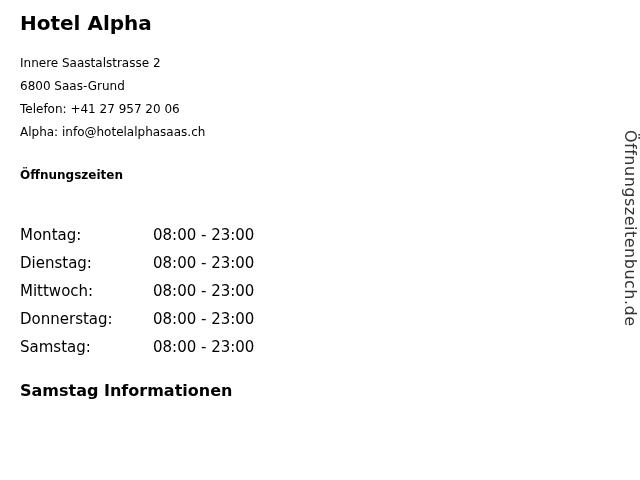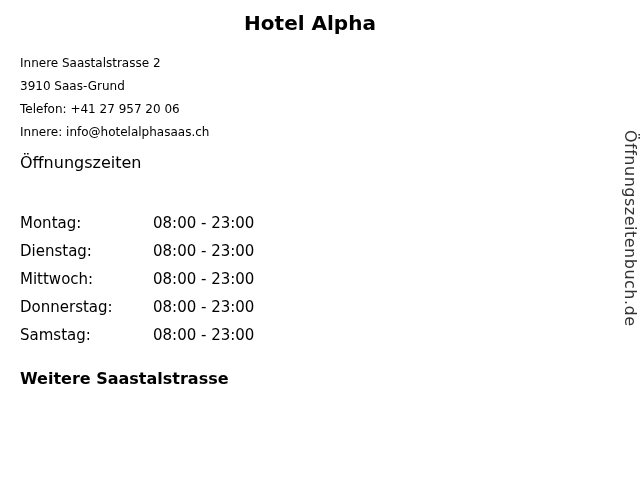--- a/index.html
+++ b/index.html
@@ -19,31 +19,30 @@
     position: absolute;
     left: 20px;
     top: 10px;
     width: 580px;
   }
   .title {
     font-size: 20px;
     font-weight: bold;
     margin: 0 0 16px 0;
     line-height: 26px;
-    text-align: center;
   }
   .addr-line {
     font-size: 12px;
     line-height: 23px;
     white-space: nowrap;
   }
   .section-head {
-    font-size: 16px;
-    font-weight: normal;
-    margin: 8px 0 14px 0;
+    font-size: 12px;
+    font-weight: bold;
+    margin: 20px 0 14px 0;
     line-height: 22px;
   }
   table.hours {
     border-collapse: collapse;
     font-size: 15px;
     margin-top: 40px;
   }
   table.hours td {
     padding: 0 0 10px 0;
     line-height: 18px;
@@ -74,23 +73,23 @@
 </style>
 </head>
 <body>
 
 <div class="page">
 
   <h1 class="title">Hotel Alpha</h1>
 
   <div>
     <div class="addr-line">Innere Saastalstrasse 2</div>
-    <div class="addr-line">3910 Saas-Grund</div>
+    <div class="addr-line">6800 Saas-Grund</div>
     <div class="addr-line">Telefon: +41 27 957 20 06</div>
-    <div class="addr-line">Innere: info@hotelalphasaas.ch</div>
+    <div class="addr-line">Alpha: info@hotelalphasaas.ch</div>
   </div>
 
   <h2 class="section-head">Öffnungszeiten</h2>
 
   <table class="hours">
     <tbody>
       <tr>
         <td class="day">Montag:</td>
         <td class="time">08:00 - 23:00</td>
       </tr>
@@ -106,17 +105,17 @@
         <td class="day">Donnerstag:</td>
         <td class="time">08:00 - 23:00</td>
       </tr>
       <tr>
         <td class="day">Samstag:</td>
         <td class="time">08:00 - 23:00</td>
       </tr>
     </tbody>
   </table>
 
-  <h2 class="info-head">Weitere Saastalstrasse</h2>
+  <h2 class="info-head">Samstag Informationen</h2>
 
 </div>
 
 <div class="vertical-brand">Öffnungszeitenbuch.de</div>
 
 </body></html>

